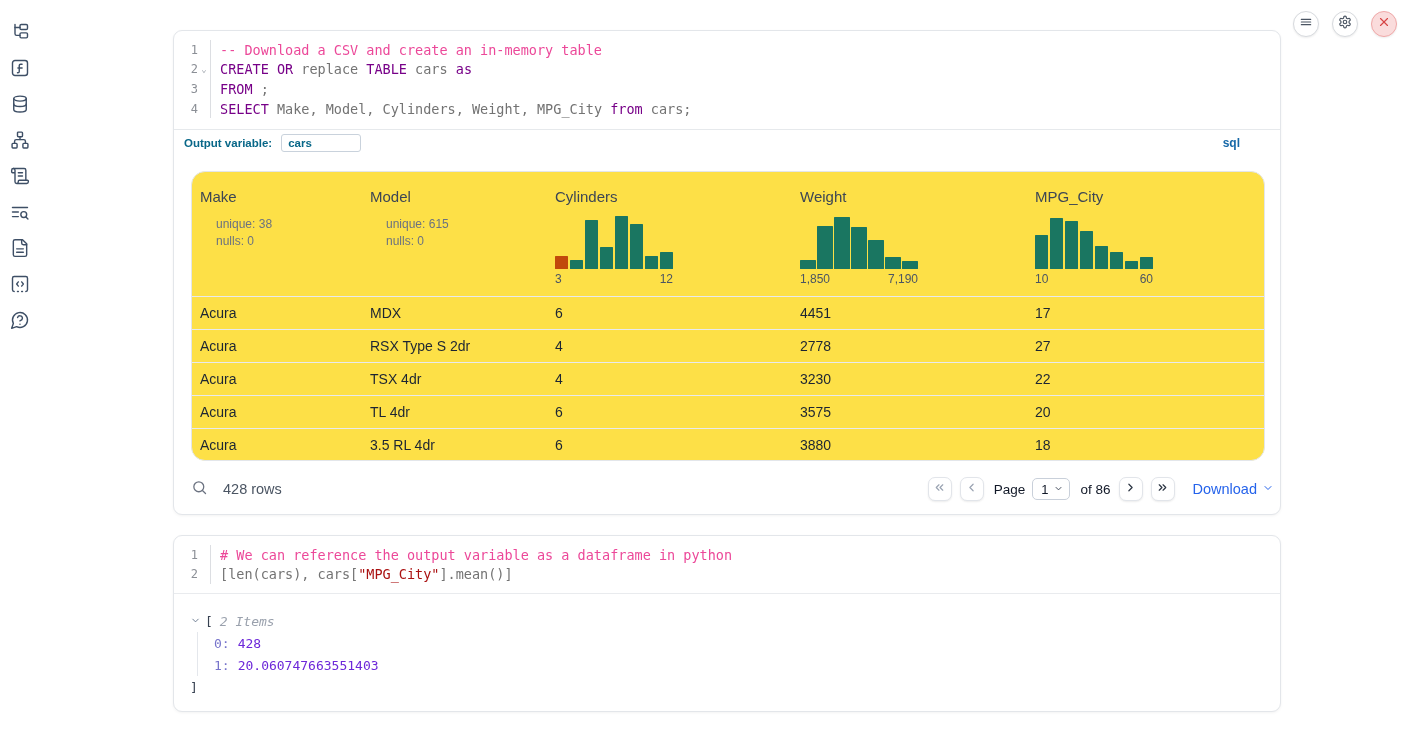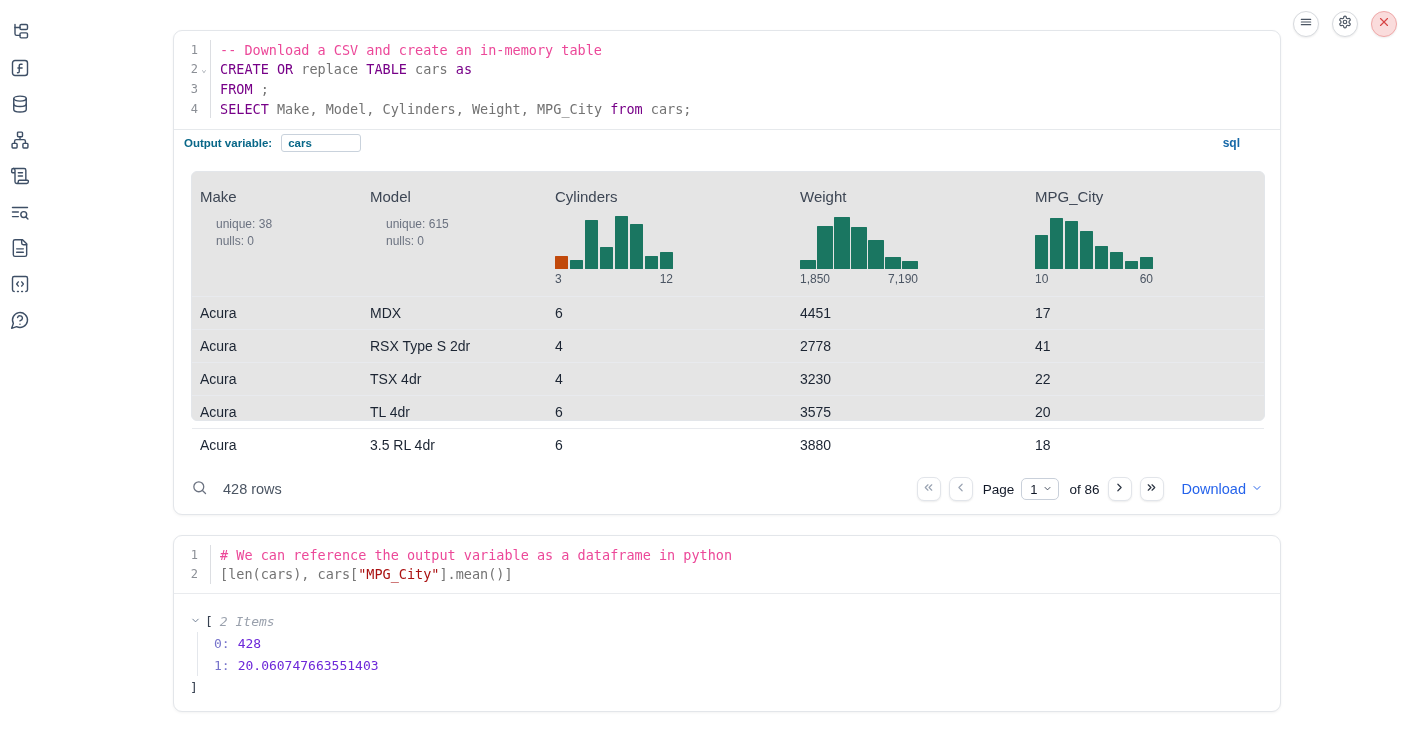--- a/index.html
+++ b/index.html
@@ -35,35 +35,35 @@
 
   
   .outvar { position:absolute; top:98px; left:0; right:0; height:27px; border-top:1px solid #e6e9ec;
     display:flex; align-items:center; padding:0 40px 0 10px; }
   .outvar-label { font-size:11.5px; font-weight:bold; color:#086788; }
   .outvar-input { margin-left:9px; width:80px; height:18px; border:1px solid #c9d2dc; border-radius:3px;
     font-family:"Liberation Sans", sans-serif; font-size:11.5px; font-weight:bold; color:#086788; padding:0 6px; outline:none; }
   .lang-badge { margin-left:auto; font-size:12px; font-weight:bold; color:#1668a8; }
 
   
-  .table-card { position:absolute; top:140px; left:17px; width:1074px; height:250px; border:1px solid #e3e6ea; border-radius:6px; background:#e5e5e5; }
+  .table-card { position:absolute; top:140px; left:17px; width:1074px; height:290px; border:1px solid #e3e6ea; border-radius:14px; background:#fde047; }
   .tgrid { display:grid; grid-template-columns:170px 185px 245px 235px 1fr; }
   .th { padding:16px 8px 0 8px; }
   .th-name { font-size:15px; color:#3d4654; }
   .th-stats { margin-top:11px; font-size:12px; color:#6b7280; line-height:16.5px;margin-left:16px; }
   .hist-wrap { margin-top:9px; width:118px; }
   .hist-bars { display:flex; align-items:flex-end; gap:1.5px; height:55px; }
   .hist-bar { flex:1; border-radius:0.5px; }
   .hist-labels { display:flex; justify-content:space-between; font-size:12px; color:#4b5563; margin-top:3px; }
   .trow { height:33px; border-top:1px solid #e8eaee; align-items:center; font-size:14px; color:#1c2533; cursor:default; }
   .trow .td { padding-left:8px; overflow:hidden; white-space:nowrap; }
   .thead-row { height:124px; }
 
   
-  .tfoot { position:absolute; top:436px; left:17px; right:17px; height:44px; display:flex; align-items:center; }
+  .tfoot { position:absolute; top:436px; left:17px; right:6px; height:44px; display:flex; align-items:center; }
   .search-ic svg { width:17px; height:17px; stroke:#6b7280; fill:none; stroke-width:1.8; stroke-linecap:round; }
   .rowcount { margin-left:15px; font-size:14.5px; color:#4b5563; }
   .pager { margin-left:auto; display:flex; align-items:center; }
   .pg-btn { width:24px; height:24px; border:1px solid #e2e5ea; border-radius:7px; background:#fff;
     box-shadow:0 1px 2px rgba(0,0,0,.08); display:flex; align-items:center; justify-content:center; margin-left:8px; cursor:pointer; }
   .pg-btn svg { width:13px; height:13px; fill:none; stroke-width:2.2; stroke-linecap:round; stroke-linejoin:round; }
   .pg-btn.disabled svg { stroke:#9aa3b2; }
   .pg-btn.enabled svg { stroke:#2b3442; }
   .pg-text { font-size:13.5px; color:#111827; margin-left:10px; }
   .pg-select { margin-left:7px; height:22px; border:1px solid #c9d0da; border-radius:5px; background:#fff;
@@ -275,21 +275,21 @@
           <div class="td">MDX</div>
           <div class="td">6</div>
           <div class="td">4451</div>
           <div class="td">17</div>
         </div>
         <div class="tgrid trow">
           <div class="td">Acura</div>
           <div class="td">RSX Type S 2dr</div>
           <div class="td">4</div>
           <div class="td">2778</div>
-          <div class="td">41</div>
+          <div class="td">27</div>
         </div>
         <div class="tgrid trow">
           <div class="td">Acura</div>
           <div class="td">TSX 4dr</div>
           <div class="td">4</div>
           <div class="td">3230</div>
           <div class="td">22</div>
         </div>
         <div class="tgrid trow">
           <div class="td">Acura</div>

